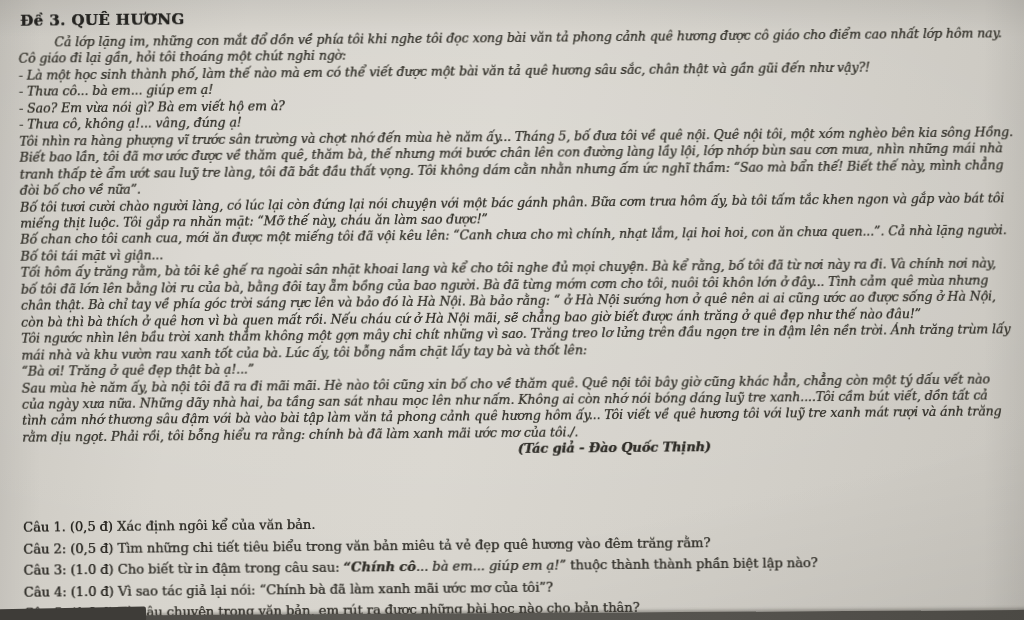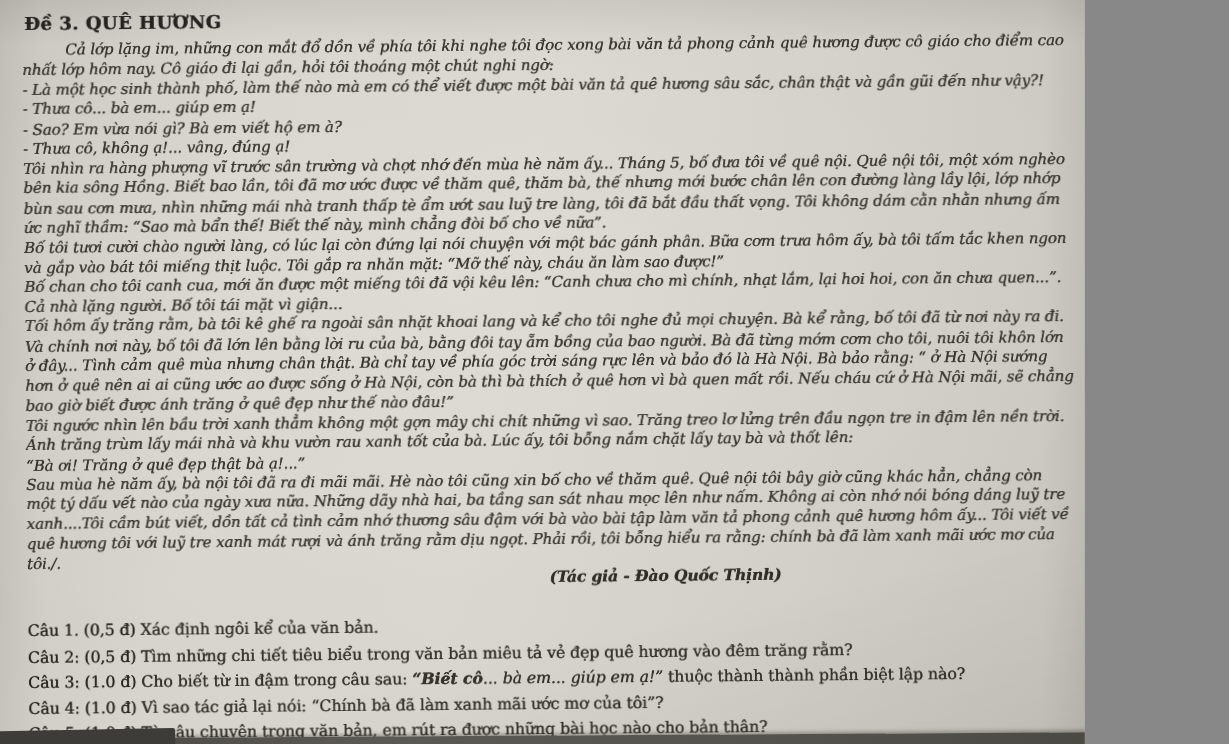--- a/index.html
+++ b/index.html
@@ -1,19 +1,19 @@
 <!DOCTYPE html>
 <html lang="vi"><head>
 <meta charset="utf-8">
 <title>Đề 3. Quê Hương</title>
 <style>
   html,body{margin:0;padding:0;background:#888;}
   .photo{
     position:relative;
-    width:904px;height:620px;
+    width:1024px;height:620px;
     overflow:hidden;
     background:
       radial-gradient(130% 90% at 42% 38%, rgba(255,255,255,.14), rgba(0,0,0,0) 60%),
       linear-gradient(101deg, #c9c6bf 0%, #d7d4cd 22%, #d9d6cf 46%, #d2cfc8 72%, #c8c5be 100%);
     font-family:"DejaVu Serif","Liberation Serif",serif;
   }
   
   .photo::before{
     content:"";position:absolute;inset:0;pointer-events:none;
     background:
@@ -102,21 +102,21 @@
       </div>
       <div class="q-row">
         <span class="q-label">Câu 2:</span>
         <span class="q-points">(0,5 đ)</span>
         <span class="q-text">Tìm những chi tiết tiêu biểu trong văn bản miêu tả vẻ đẹp quê hương vào đêm trăng rằm?</span>
       </div>
       <div class="q-row">
         <span class="q-label">Câu 3:</span>
         <span class="q-points">(1.0 đ)</span>
         <span class="q-text">Cho biết từ in đậm trong câu sau:</span>
-        <span class="q-quote-bold">“Biết cô</span><span class="q-quote-rest">... bà em... giúp em ạ!”</span>
+        <span class="q-quote-bold">“Chính cô</span><span class="q-quote-rest">... bà em... giúp em ạ!”</span>
         <span class="q-text">thuộc thành thành phần biệt lập nào?</span>
       </div>
       <div class="q-row">
         <span class="q-label">Câu 4:</span>
         <span class="q-points">(1.0 đ)</span>
         <span class="q-text">Vì sao tác giả lại nói: “Chính bà đã làm xanh mãi ước mơ của tôi”?</span>
       </div>
       <div class="q-row">
         <span class="q-label">Câu 5.</span>
         <span class="q-points">(1.0 đ)</span>

